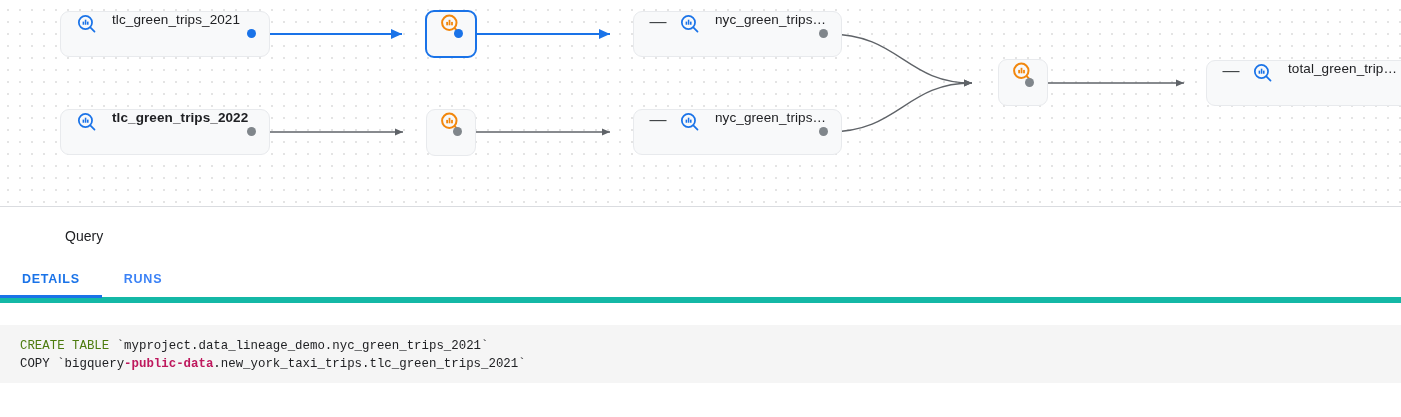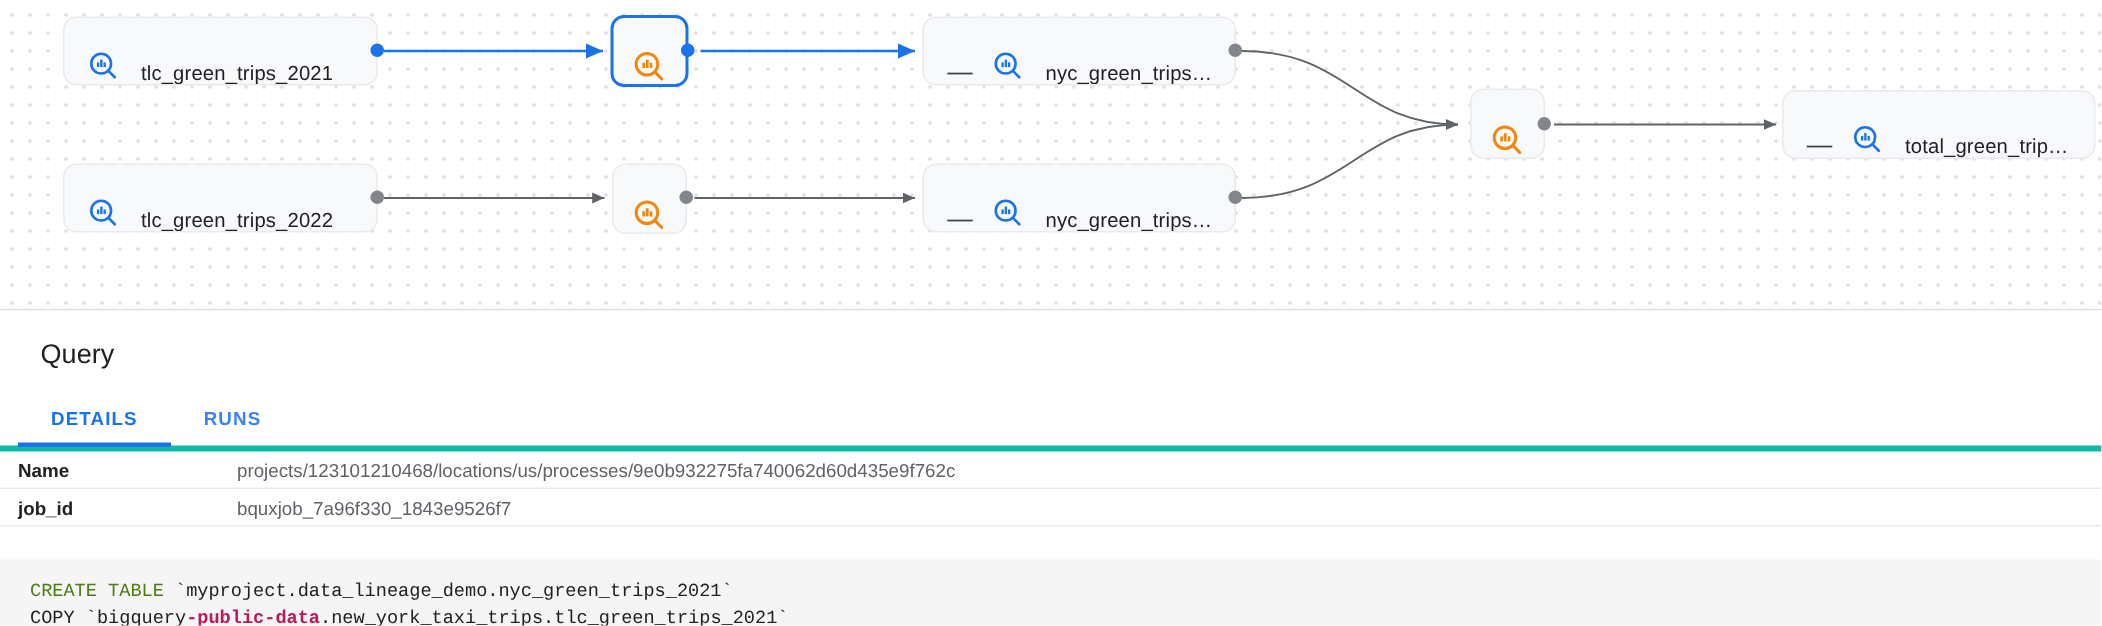--- a/index.html
+++ b/index.html
@@ -35,22 +35,23 @@
     pointer-events: none;
   }
 
   .node {
     position: absolute;
     box-sizing: border-box;
     background: #f8f9fa;
     border: 1px solid #e8eaed;
     border-radius: 9px;
     display: flex;
-    align-items: flex-end;
+    align-items: flex-start;
     z-index: 3;
+    margin-left: 18px;
   }
   .node.selected {
     border: 2px solid #1a73e8;
     background: #f8f9fa;
   }
 
   .node-collapse {
     width: 20px;
     height: 18px;
     margin-left: 14px;
@@ -119,33 +120,34 @@
 
   
   #details-panel {
     width: 1401px;
     height: 210px;
     background: #fff;
     position: relative;
     overflow: hidden;
   }
   #panel-title {
-    font-size: 18px;
+    font-size: 14px;
     color: #202124;
     padding: 18px 0 0 27px;
     line-height: 22px;
     letter-spacing: 0.05px;
+    margin-left: 38px;
   }
   #tabs {
     display: flex;
     align-items: flex-end;
     height: 38px;
     margin-top: 12px;
-    border-bottom: 4px solid #14b8a6;
-    padding-left: 12px;
+    border-bottom: 6px solid #14b8a6;
+    padding-left: 0;
   }
   .tab {
     font-size: 12.5px;
     font-weight: bold;
     letter-spacing: 0.75px;
     color: #3b82f6;
     padding: 0 22px 11px 22px;
     position: relative;
     cursor: pointer;
   }
@@ -228,21 +230,21 @@
         <rect x="7.2" y="9.4" width="1.7" height="3.4" fill="#1a73e8"></rect>
         <rect x="9.6" y="7.3" width="1.7" height="5.5" fill="#1a73e8"></rect>
         <rect x="12" y="9.4" width="1.7" height="3.4" fill="#1a73e8"></rect>
         <line x1="15.6" y1="15.6" x2="20.2" y2="20.2" stroke="#1a73e8" stroke-width="1.9" stroke-linecap="round"></line>
       </svg>
     </span>
     <span class="node-label">tlc_green_trips_2021</span>
   </div>
   <span class="port blue" style="left:247px; top:29px;"></span>
 
-  <div class="node" style="left:42px; top:109px; width:210px; height:46px;">
+  <div class="node" style="left:42px; top:109px; width:210px; height:46px;font-weight:bold;">
     <span class="node-icon">
       <svg width="22" height="22" viewBox="0 0 24 24">
         <circle cx="10.3" cy="10.3" r="7.2" fill="none" stroke="#1a73e8" stroke-width="1.9"></circle>
         <rect x="7.2" y="9.4" width="1.7" height="3.4" fill="#1a73e8"></rect>
         <rect x="9.6" y="7.3" width="1.7" height="5.5" fill="#1a73e8"></rect>
         <rect x="12" y="9.4" width="1.7" height="3.4" fill="#1a73e8"></rect>
         <line x1="15.6" y1="15.6" x2="20.2" y2="20.2" stroke="#1a73e8" stroke-width="1.9" stroke-linecap="round"></line>
       </svg>
     </span>
     <span class="node-label">tlc_green_trips_2022</span>
@@ -340,27 +342,17 @@
 
 <div id="details-panel">
 
   <div id="panel-title">Query</div>
 
   <div id="tabs">
     <div class="tab active">DETAILS</div>
     <div class="tab">RUNS</div>
   </div>
 
-  <div>
-    <div class="detail-row">
-      <div class="detail-key">Name</div>
-      <div class="detail-val">projects/123101210468/locations/us/processes/9e0b932275fa740062d60d435e9f762c</div>
-    </div>
-    <div class="detail-row">
-      <div class="detail-key">job_id</div>
-      <div class="detail-val">bquxjob_7a96f330_1843e9526f7</div>
-    </div>
-  </div>
 
   <div id="code-block"><span class="kw">CREATE TABLE</span><span> `myproject.data_lineage_demo.nyc_green_trips_2021`</span>
 <span>COPY `bigquery</span><span class="lit">-public-data</span><span>.new_york_taxi_trips.tlc_green_trips_2021`</span></div>
 
 </div>
 
 </body></html>

